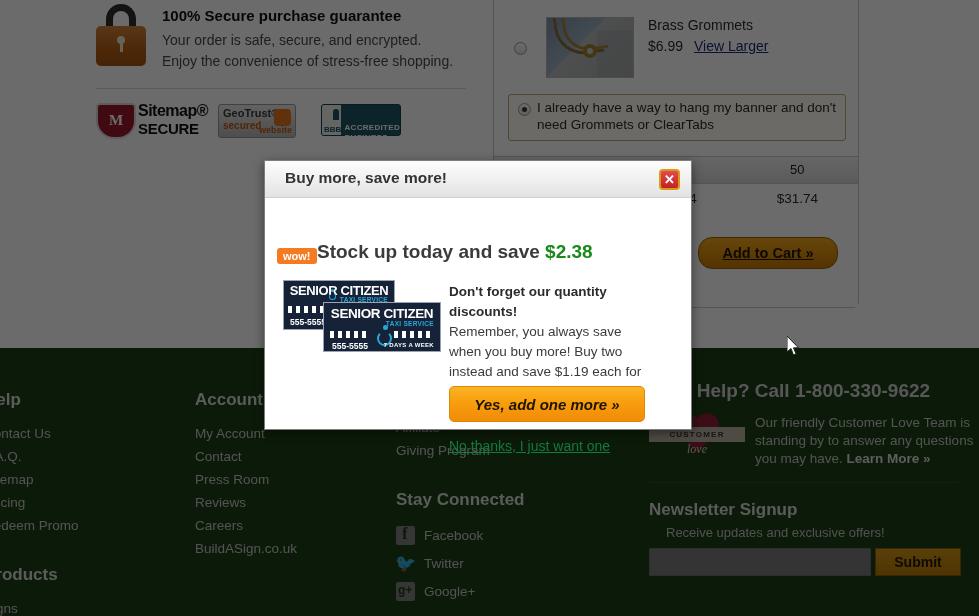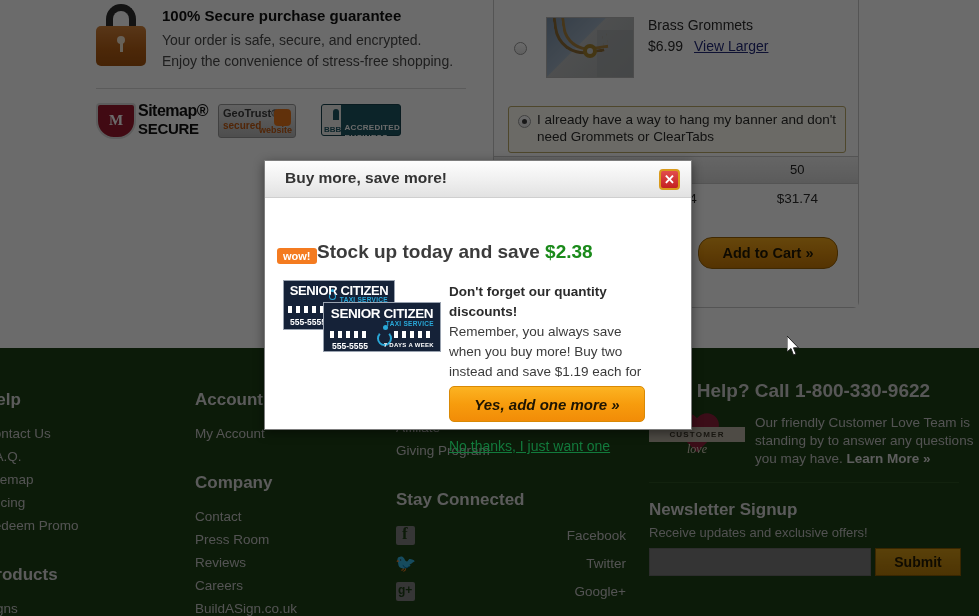--- a/index.html
+++ b/index.html
@@ -65,45 +65,45 @@
     border-left:3px solid #8d6b36;border-bottom:3px solid #8d6b36;border-radius:0 0 0 30px;transform:rotate(-8deg);}
   .grommet-img .cord2{position:absolute;left:16px;top:-8px;width:40px;height:38px;
     border-left:3px solid #a8813f;border-bottom:3px solid #a8813f;border-radius:0 0 0 26px;transform:rotate(-8deg);}
   .grommet-img .hole{position:absolute;left:36px;top:26px;width:14px;height:14px;border-radius:50%;
     border:4px solid #a3802f;box-sizing:border-box;background:#c9cdd0;}
   .grommet-img .fold{position:absolute;left:50px;top:12px;right:0;bottom:0;background:rgba(160,165,168,.55);}
   .grommet-name{position:absolute;left:134px;top:0px;font-size:14px;color:#2b2b2b;}
   .grommet-price{position:absolute;left:134px;top:21px;font-size:14px;color:#2b2b2b;}
   .grommet-link{position:absolute;left:180px;top:21px;font-size:14px;color:#222a7a;text-decoration:underline;}
   .nohang-box{position:absolute;left:14px;top:101px;width:338px;height:47px;
-    border:1px solid #b9a96a;background:#fffdf2;border-radius:3px;box-sizing:border-box;margin-top:12px;}
+    border:1px solid #b9a96a;background:#fffdf2;border-radius:3px;box-sizing:border-box;}
   .nohang-radio{left:9px;top:8px;}
   .nohang-text{position:absolute;left:28px;top:4px;width:300px;font-size:13.5px;color:#2b2b2b;line-height:17px;}
   .qty-table{position:absolute;left:0;top:163px;width:364px;}
   .qty-head{display:flex;height:26px;background:linear-gradient(180deg,#f2f2f2,#d9d9d9);
     border-top:1px solid #c9c9c9;border-bottom:1px solid #c9c9c9;}
   .qty-head div{flex:1;text-align:center;font-size:13px;color:#222;line-height:26px;}
   .qty-row{display:flex;height:30px;border-bottom:1px solid #d8d8d8;background:#fff;}
   .qty-row div{flex:1;text-align:center;font-size:13.5px;color:#2b2b2b;line-height:30px;}
   .cart-area{position:absolute;left:0;top:220px;width:364px;height:94px;background:#fff;}
   .add-cart-btn{position:absolute;left:204px;top:24px;width:140px;height:32px;border-radius:14px;
     background:linear-gradient(180deg,#f3a81c 0%,#e0900f 50%,#c87a07 100%);
     border:1px solid #9a6205;box-sizing:border-box;color:#231a05;font-size:14.5px;font-weight:bold;
-    display:flex;align-items:center;justify-content:center;}
+    display:flex;align-items:center;justify-content:center;text-decoration:underline;}
 
   
   .footer{position:absolute;left:0;top:348px;width:979px;height:268px;background:#1e4016;}
   .fcol{position:absolute;color:#c9c9c9;}
   .fhead{font-size:17px;font-weight:bold;color:#d9d9d9;margin-bottom:12px;}
   .fhead.second{margin-top:28px;}
   .flink{font-size:13.5px;color:#c6c6c6;line-height:23px;display:block;}
   .col1{left:-16px;top:42px;width:180px;}
   .col2{left:195px;top:42px;width:190px;}
   .col3{left:396px;top:42px;width:230px;}
-  .social-row{display:flex;align-items:center;gap:9px;height:26px;margin-top:2px;justify-content:space-between;}
+  .social-row{display:flex;align-items:center;gap:9px;height:26px;margin-top:2px;}
   .sicon{width:19px;height:19px;background:#808080;border-radius:2px;position:relative;flex:none;}
   .sicon.fb:after{content:"f";position:absolute;left:6px;top:-2px;color:#1e4016;font-size:17px;font-weight:bold;font-family:"Liberation Serif",serif;}
   .sicon.tw{background:none;}
   .sicon.tw:after{content:"\1F426";position:absolute;left:-1px;top:-1px;color:#808080;font-size:17px;}
   .sicon.gp:after{content:"g+";position:absolute;left:2px;top:1px;color:#1e4016;font-size:12px;font-weight:bold;}
   .social-label{font-size:13.5px;color:#c6c6c6;}
   .col4{left:645px;top:32px;width:320px;}
   .help-title{font-size:19px;font-weight:bold;color:#cfcfcf;white-space:nowrap;}
   .love-badge{position:absolute;left:4px;top:32px;width:96px;height:46px;}
   .heart{position:absolute;left:24px;top:0;width:48px;height:44px;}
@@ -112,21 +112,21 @@
   .heart:before{left:24px;transform:rotate(-45deg);transform-origin:0 100%;}
   .heart:after{left:0px;transform:rotate(45deg);transform-origin:100% 100%;}
   .ribbon{position:absolute;left:0;top:15px;width:96px;height:15px;background:#b9b2a4;
     display:flex;align-items:center;justify-content:center;color:#3a3528;font-size:8px;font-weight:bold;letter-spacing:1.2px;}
   .love-word{position:absolute;left:0;top:30px;width:96px;text-align:center;color:#d9cfc0;
     font-size:12px;font-family:"Liberation Serif",serif;font-style:italic;}
   .help-body{position:absolute;left:110px;top:34px;width:220px;font-size:13.5px;color:#c6c6c6;line-height:18px;}
   .help-body b{color:#ddd;}
   .fdivider{position:absolute;left:4px;top:102px;width:310px;height:1px;background:#2c5222;}
   .news-title{position:absolute;left:4px;top:120px;font-size:17px;font-weight:bold;color:#d9d9d9;}
-  .news-sub{position:absolute;left:4px;top:145px;font-size:13px;color:#c0c0c0;}
+  .news-sub{position:absolute;left:21px;top:145px;font-size:13px;color:#c0c0c0;}
   .news-input{position:absolute;left:4px;top:168px;width:222px;height:28px;background:#7d7d7d;
     border:1px solid #6c6c6c;box-sizing:border-box;}
   .news-submit{position:absolute;left:230px;top:168px;width:86px;height:28px;
     background:linear-gradient(180deg,#d59a17,#b87d09);border:1px solid #8a5d04;box-sizing:border-box;
     color:#241b04;font-size:14px;font-weight:bold;display:flex;align-items:center;justify-content:center;}
 
   
   .dim{position:absolute;left:0;top:0;width:979px;height:616px;background:rgba(0,0,0,.58);}
 
   
@@ -263,21 +263,20 @@
       <a class="flink">Sitemap</a>
       <a class="flink">Pricing</a>
       <a class="flink">Redeem Promo</a>
       <div class="fhead second">Products</div>
       <a class="flink">Signs</a>
     </div>
 
     <div class="fcol col2">
       <div class="fhead">Account</div>
       <a class="flink">My Account</a>
-      <div class="fhead second">Company</div>
       <a class="flink">Contact</a>
       <a class="flink">Press Room</a>
       <a class="flink">Reviews</a>
       <a class="flink">Careers</a>
       <a class="flink">BuildASign.co.uk</a>
     </div>
 
     <div class="fcol col3">
       <div style="height:26px"></div>
       <a class="flink">Affiliate</a>

